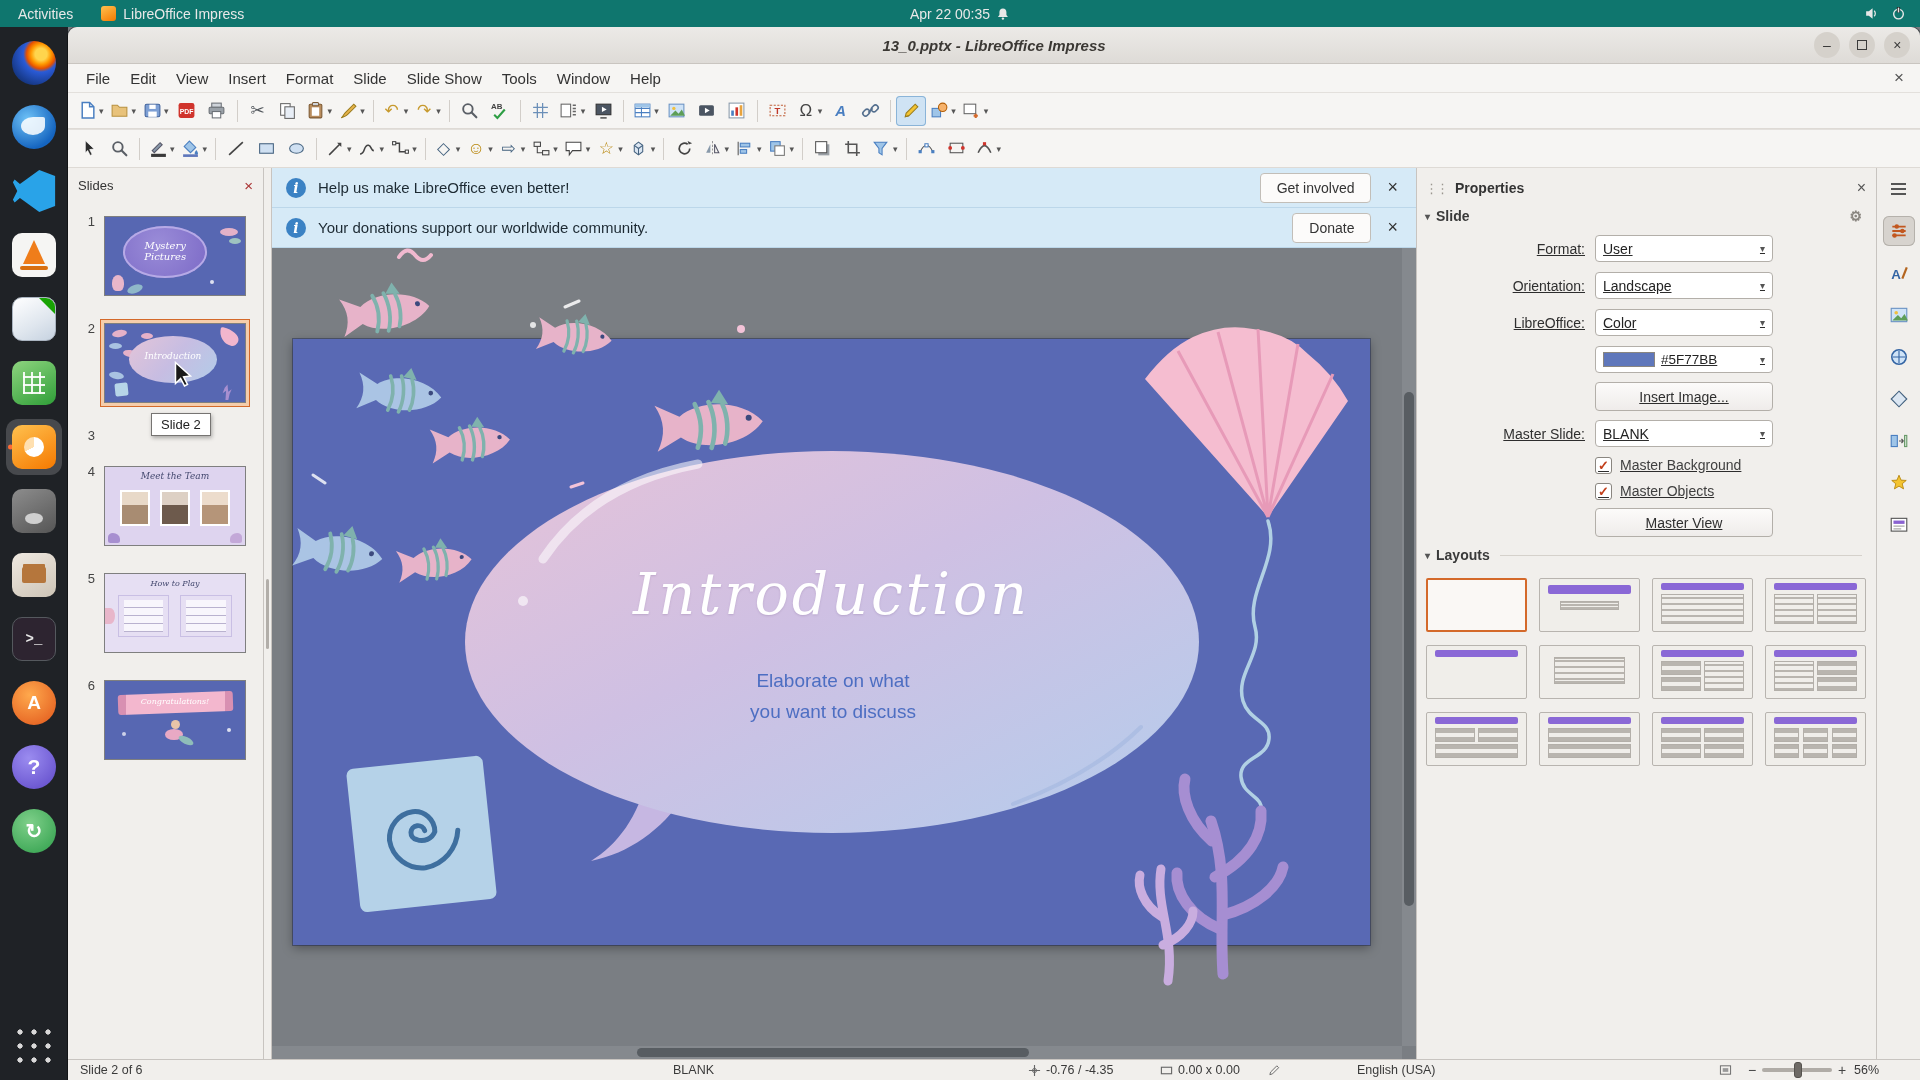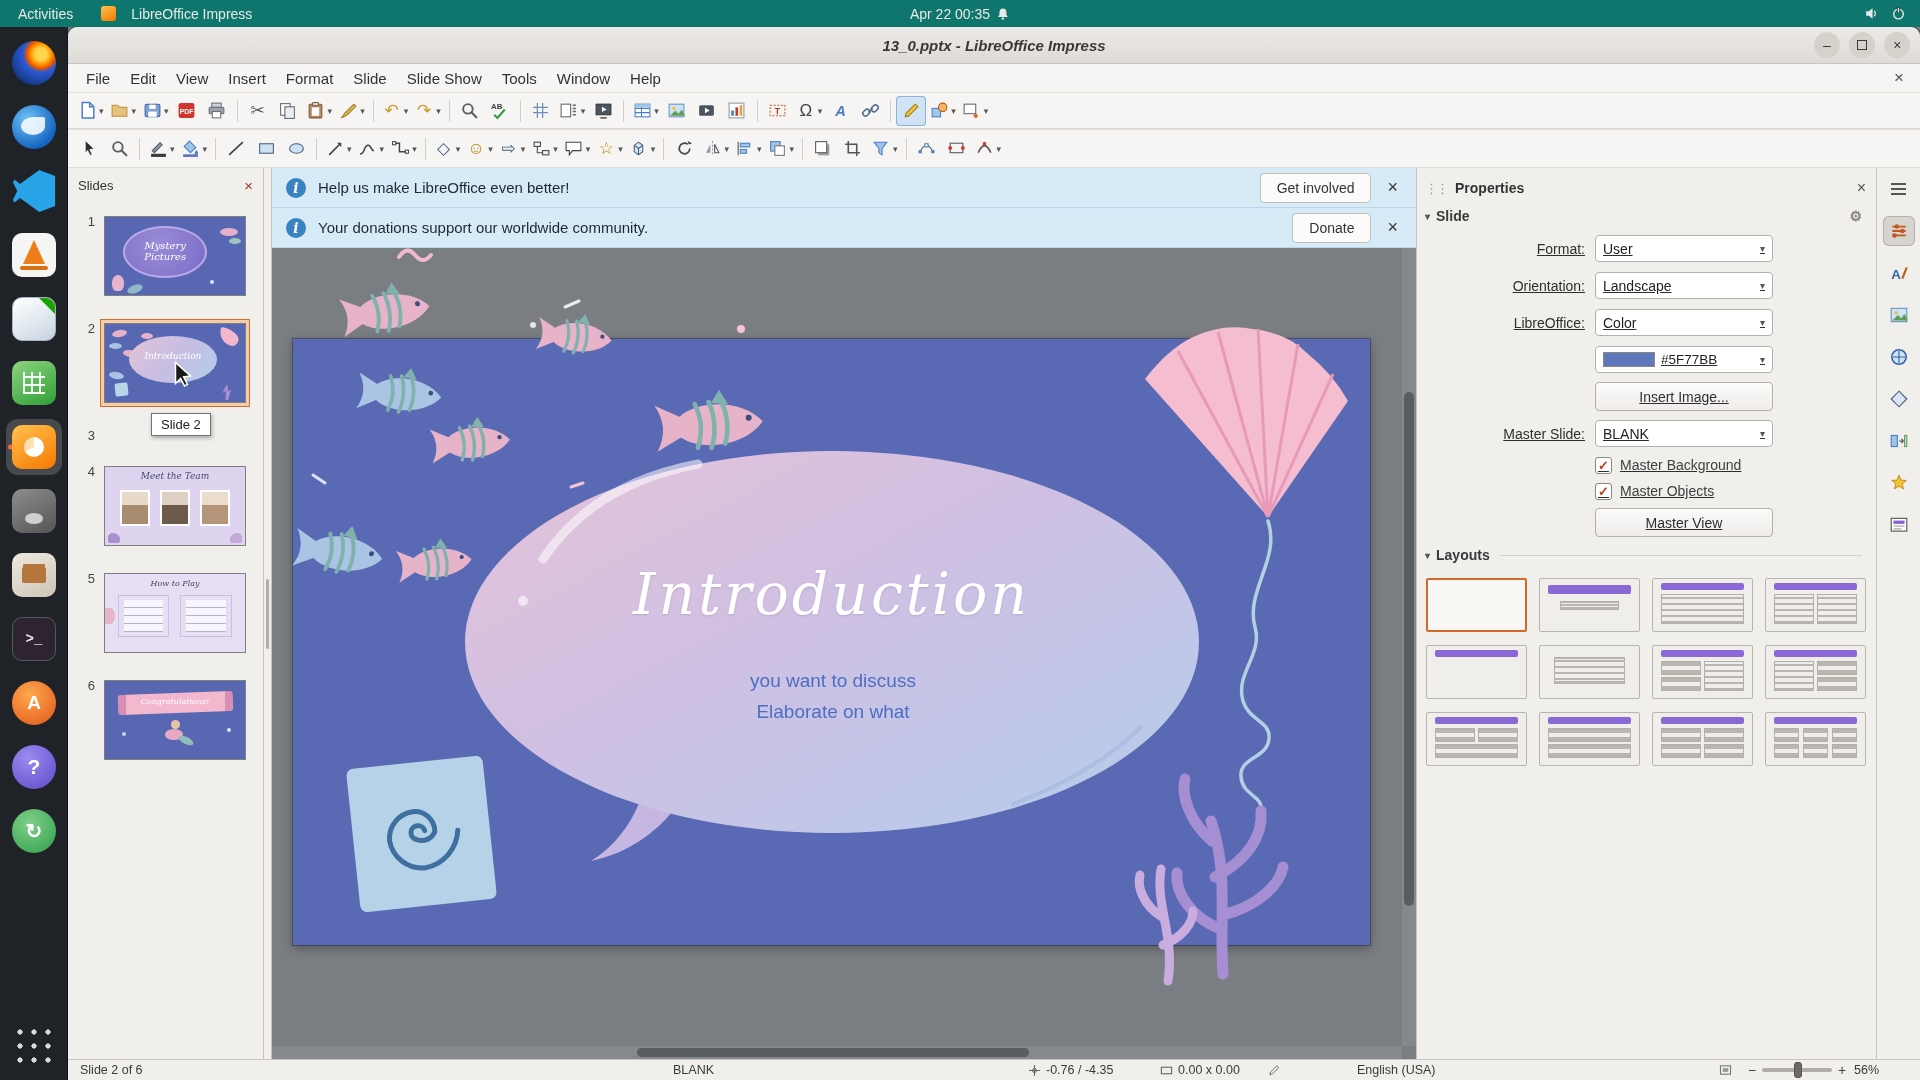--- a/index.html
+++ b/index.html
@@ -3,21 +3,21 @@
 <meta charset="utf-8">
 <style>
   * { box-sizing: border-box; margin: 0; padding: 0; }
   html,body { width:1920px; height:1080px; overflow:hidden; }
   body { font-family:"Liberation Sans", sans-serif; font-size:14px; color:#2d2d2d; background:#787c81; }
   .screen { width:1920px; height:1080px; display:flex; flex-direction:column; }
 
   
   .topbar { height:27px; background:#0f766e; color:#e8e8e8; display:flex; align-items:center; position:relative; font-size:14px; flex:0 0 auto; }
   .tb-activities { padding:0 18px; height:100%; display:flex; align-items:center; }
-  .tb-app { display:flex; align-items:center; gap:15px; padding:0 10px; }
+  .tb-app { display:flex; align-items:center; gap:7px; padding:0 10px; }
   .tb-app-ico { width:15px; height:15px; border-radius:3px; background:linear-gradient(150deg,#ffc14f,#f57900); display:inline-block; }
   .tb-clock { position:absolute; left:50%; transform:translateX(-50%); display:flex; align-items:center; gap:6px; }
   .tb-right { margin-left:auto; display:flex; align-items:center; gap:12px; padding-right:14px; }
   .tb-right svg, .tb-bell svg { display:block; }
 
   .under { flex:1; display:flex; min-height:0; }
 
   
   .dock { width:68px; background:#1f2226; display:flex; flex-direction:column; align-items:center; padding:8px 0 6px; gap:8px; flex:0 0 auto; }
   .dock-item { width:56px; height:56px; display:flex; align-items:center; justify-content:center; border-radius:12px; position:relative; }
@@ -900,22 +900,22 @@
                 </g>
                 <g stroke="#c9addf" stroke-width="9" stroke-linecap="round" fill="none">
                   <path d="M975,752 C982,706 962,676 968,640"></path>
                   <path d="M969,688 C950,676 944,658 947,646"></path>
                   <path d="M970,716 C990,708 1000,694 1000,682"></path>
                 </g>
               </svg>
 
               <div class="slide-title">Introduction</div>
               <div class="slide-body">
+                <div>Elaborate on what</div>
                 <div>you want to discuss</div>
-                <div>Elaborate on what</div>
               </div>
             </div>
 
             <div class="hscroll">
                 <div class="hthumb"></div>
               </div>
             <div class="vscroll">
                 <div class="vthumb"></div>
               </div>
           </div>

